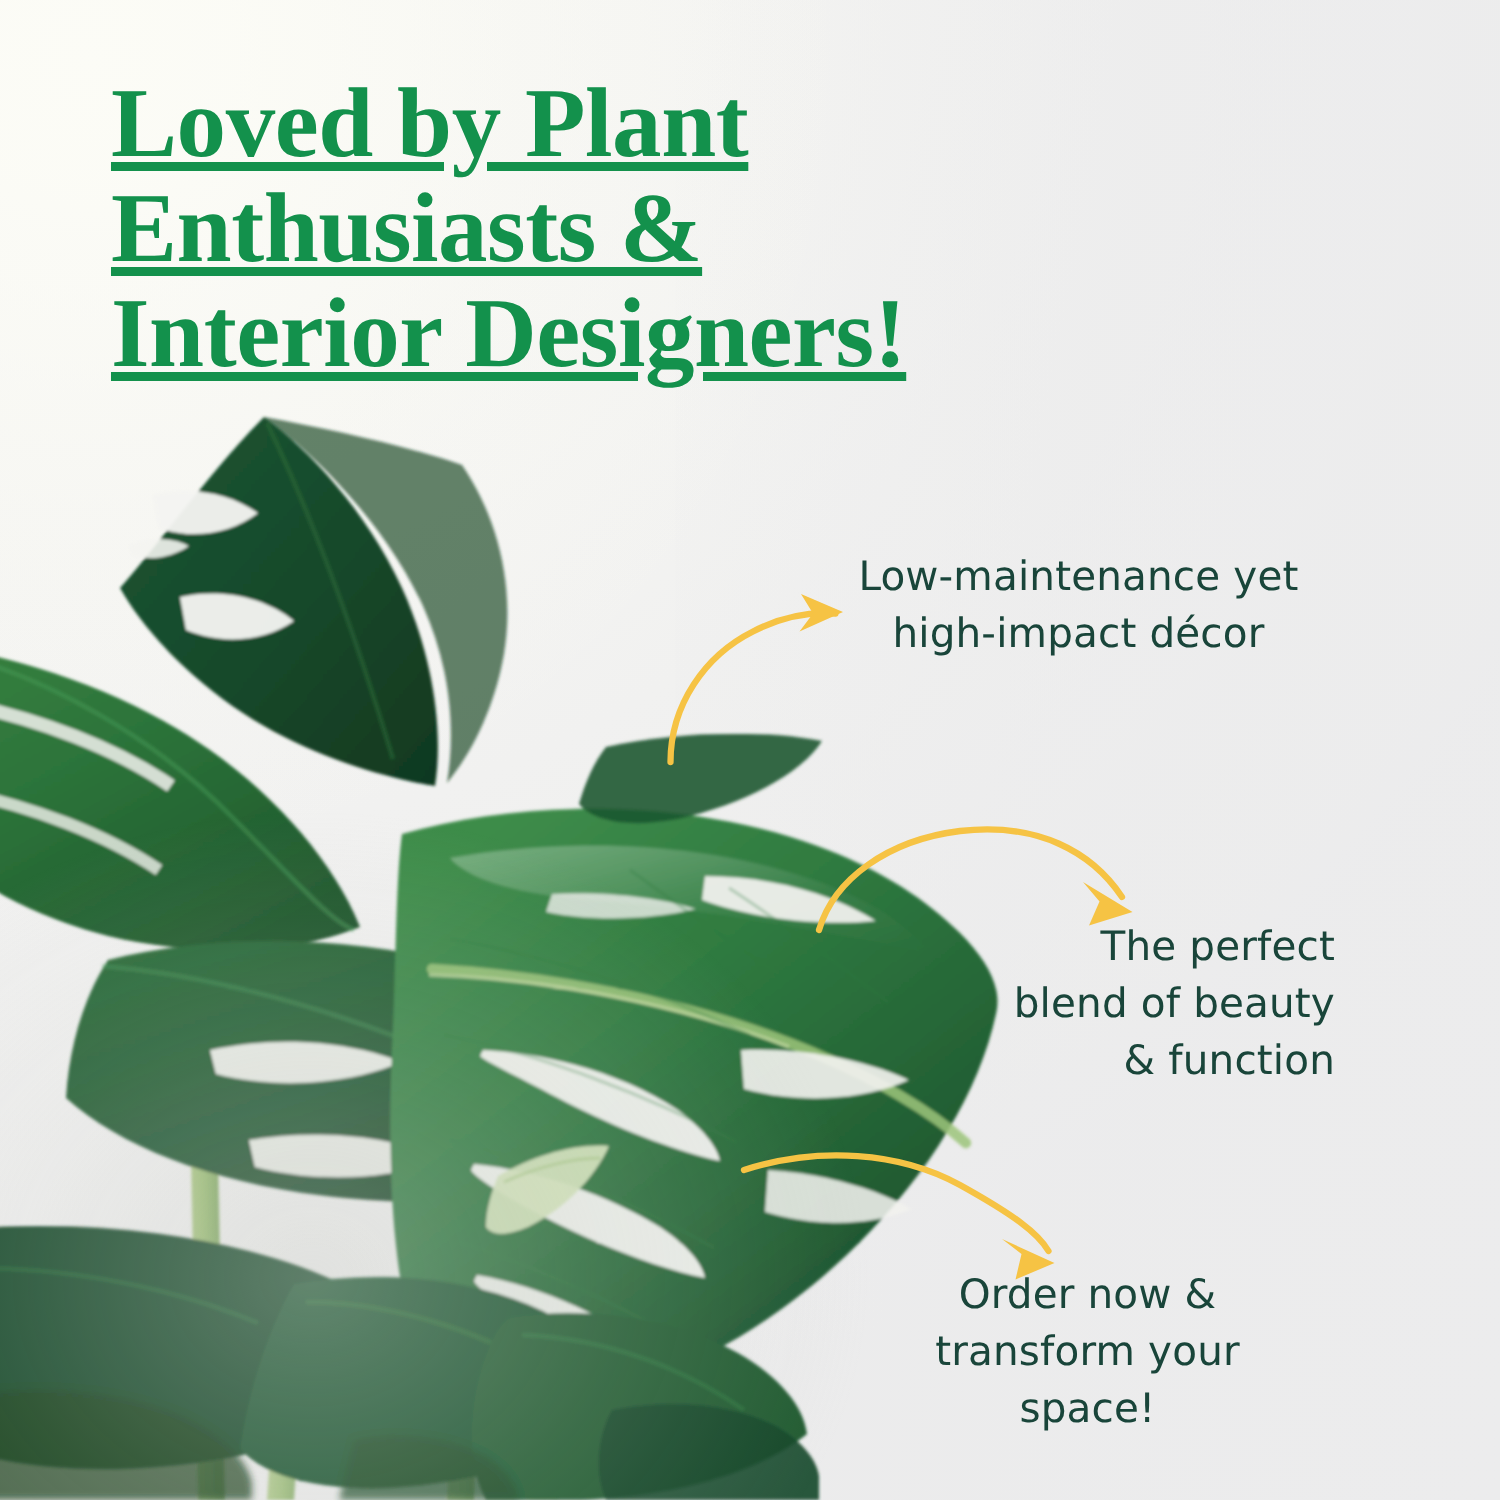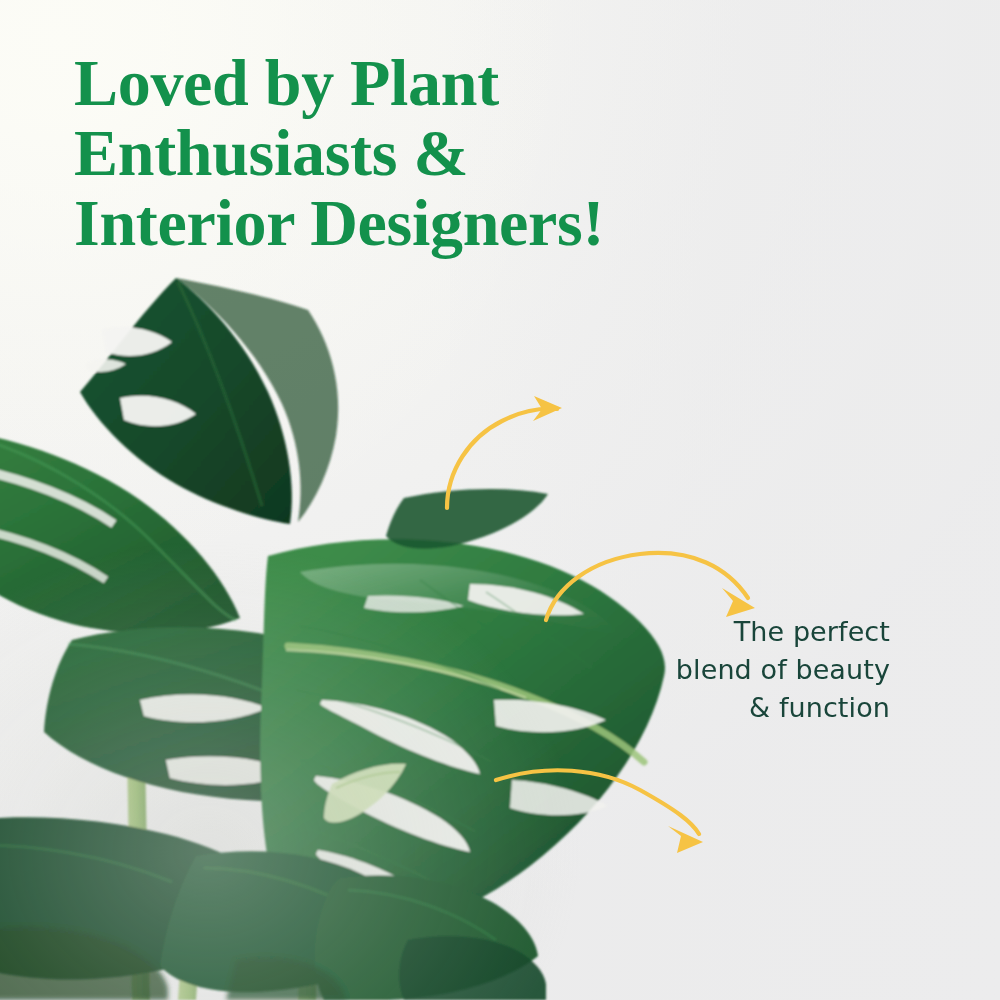--- a/index.html
+++ b/index.html
@@ -57,20 +57,21 @@
     left: 74px;
     top: 48px;
     width: 720px;
     font-family: "Liberation Serif", "DejaVu Serif", serif;
     font-weight: bold;
     font-size: 66px;
     line-height: 70px;
     letter-spacing: -0.3px;
     color: #13914C;
     white-space: pre-line;
+    text-decoration: underline;
   }
 
   
   .callout {
     position: absolute;
     color: #19453A;
     font-family: "DejaVu Sans", "Liberation Sans", sans-serif;
     font-size: 27px;
     line-height: 38px;
     letter-spacing: 0.1px;
@@ -297,19 +298,24 @@
     <g fill="#F6C344">
 
       <path d="M562,408 L534,396 L542,409 L533,421 Z"></path>
 
       <path d="M755,608 L722,588 L733,601 L726,617 Z"></path>
 
       <path d="M703,842 L668,826 L681,836 L677,853 Z"></path>
     </g>
   </svg>
 
+  <div class="callout" id="callout-1">Low-maintenance yet
+high-impact décor</div>
 
   <div class="callout" id="callout-2">The perfect
 blend of beauty
 &amp; function</div>
 
+  <div class="callout" id="callout-3">Order now &amp;
+transform your
+space!</div>
 
 </div>
 
 </body></html>

